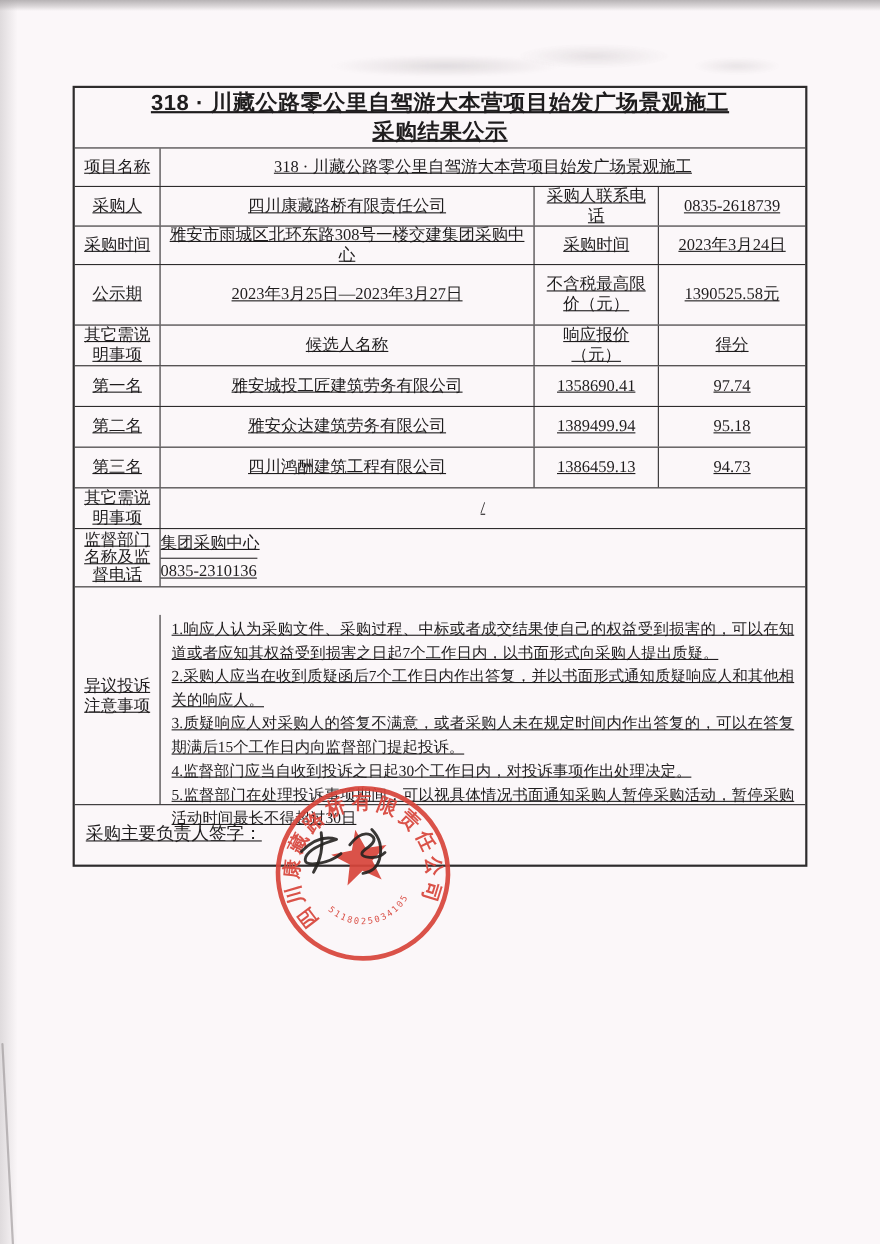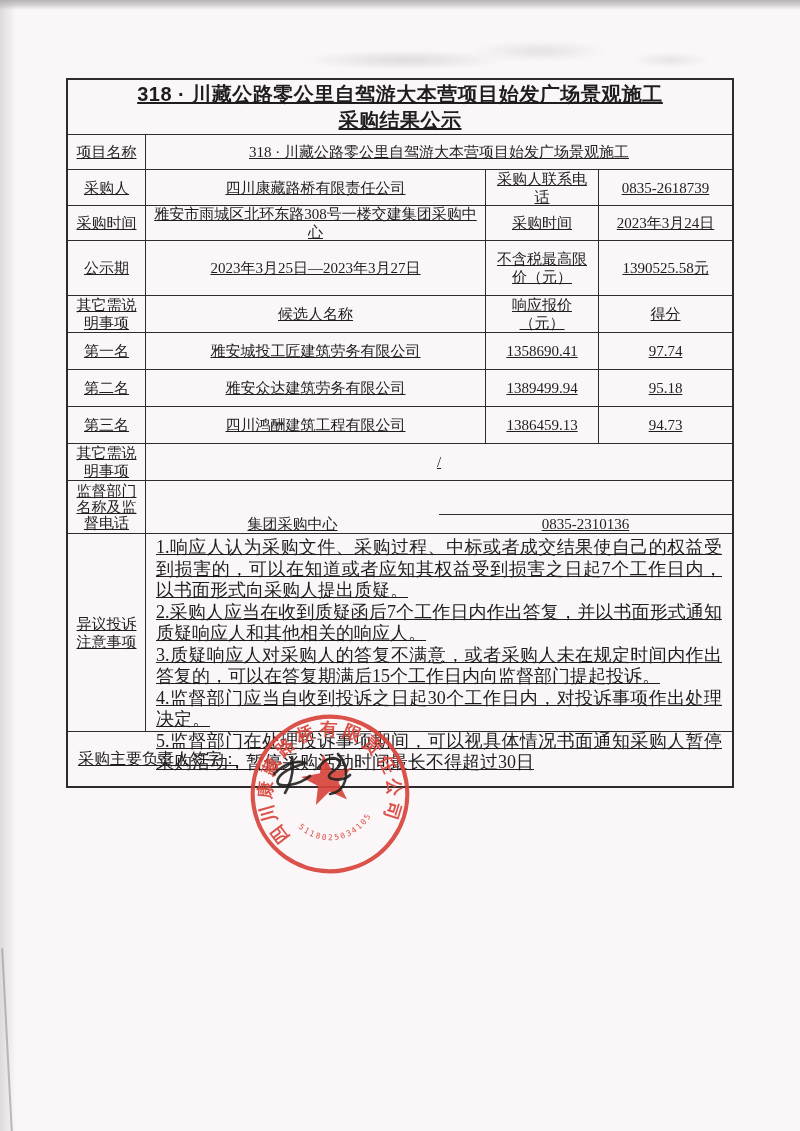--- a/index.html
+++ b/index.html
@@ -40,25 +40,25 @@
   .c3{width:113px;flex:none;}
   .c4{flex:1;}
   .spanv{flex:1;}
 
   .h54{height:54px;} .h35{height:35px;} .h36{height:36px;} .h37{height:37px;}
   .h55{height:55px;} .h53{height:53px;} .h198{height:198px;}
 
   .title-row{flex-direction:column;justify-content:center;align-items:center;
     font-family:"Liberation Sans","DejaVu Sans",sans-serif;
     font-weight:bold;font-size:20px;line-height:26px;letter-spacing:.5px;}
-  .sup-col{flex-direction:row;padding:0;align-items:flex-end;}
+  .sup-col{flex-direction:column;padding:0;align-items:flex-start;}
   .sup-sub{flex:1;display:flex;align-items:center;justify-content:center;}
   .sup-sub + .sup-sub{border-top:1px solid #2e2c2d;}
   .notice-cell{display:block;text-align:justify;padding:3px 10px 2px 10px;
-    font-size:18px;line-height:21.5px;}
+    font-size:14px;line-height:21.5px;margin-top:25px;}
   .notice-cell p{margin:0;}
   .sig-row .cell{justify-content:flex-start;padding-left:10px;font-size:16px;}
 
   
   :root{--stamp-color:#d8453b;}
   .stamp{position:absolute;left:246px;top:710px;width:168px;height:168px;
     transform:rotate(-10deg);opacity:.92;}
   .stamp svg{width:100%;height:100%;}
   .stamp-ring{fill:none;stroke:var(--stamp-color);stroke-width:5;}
   .stamp-star{fill:var(--stamp-color);}

